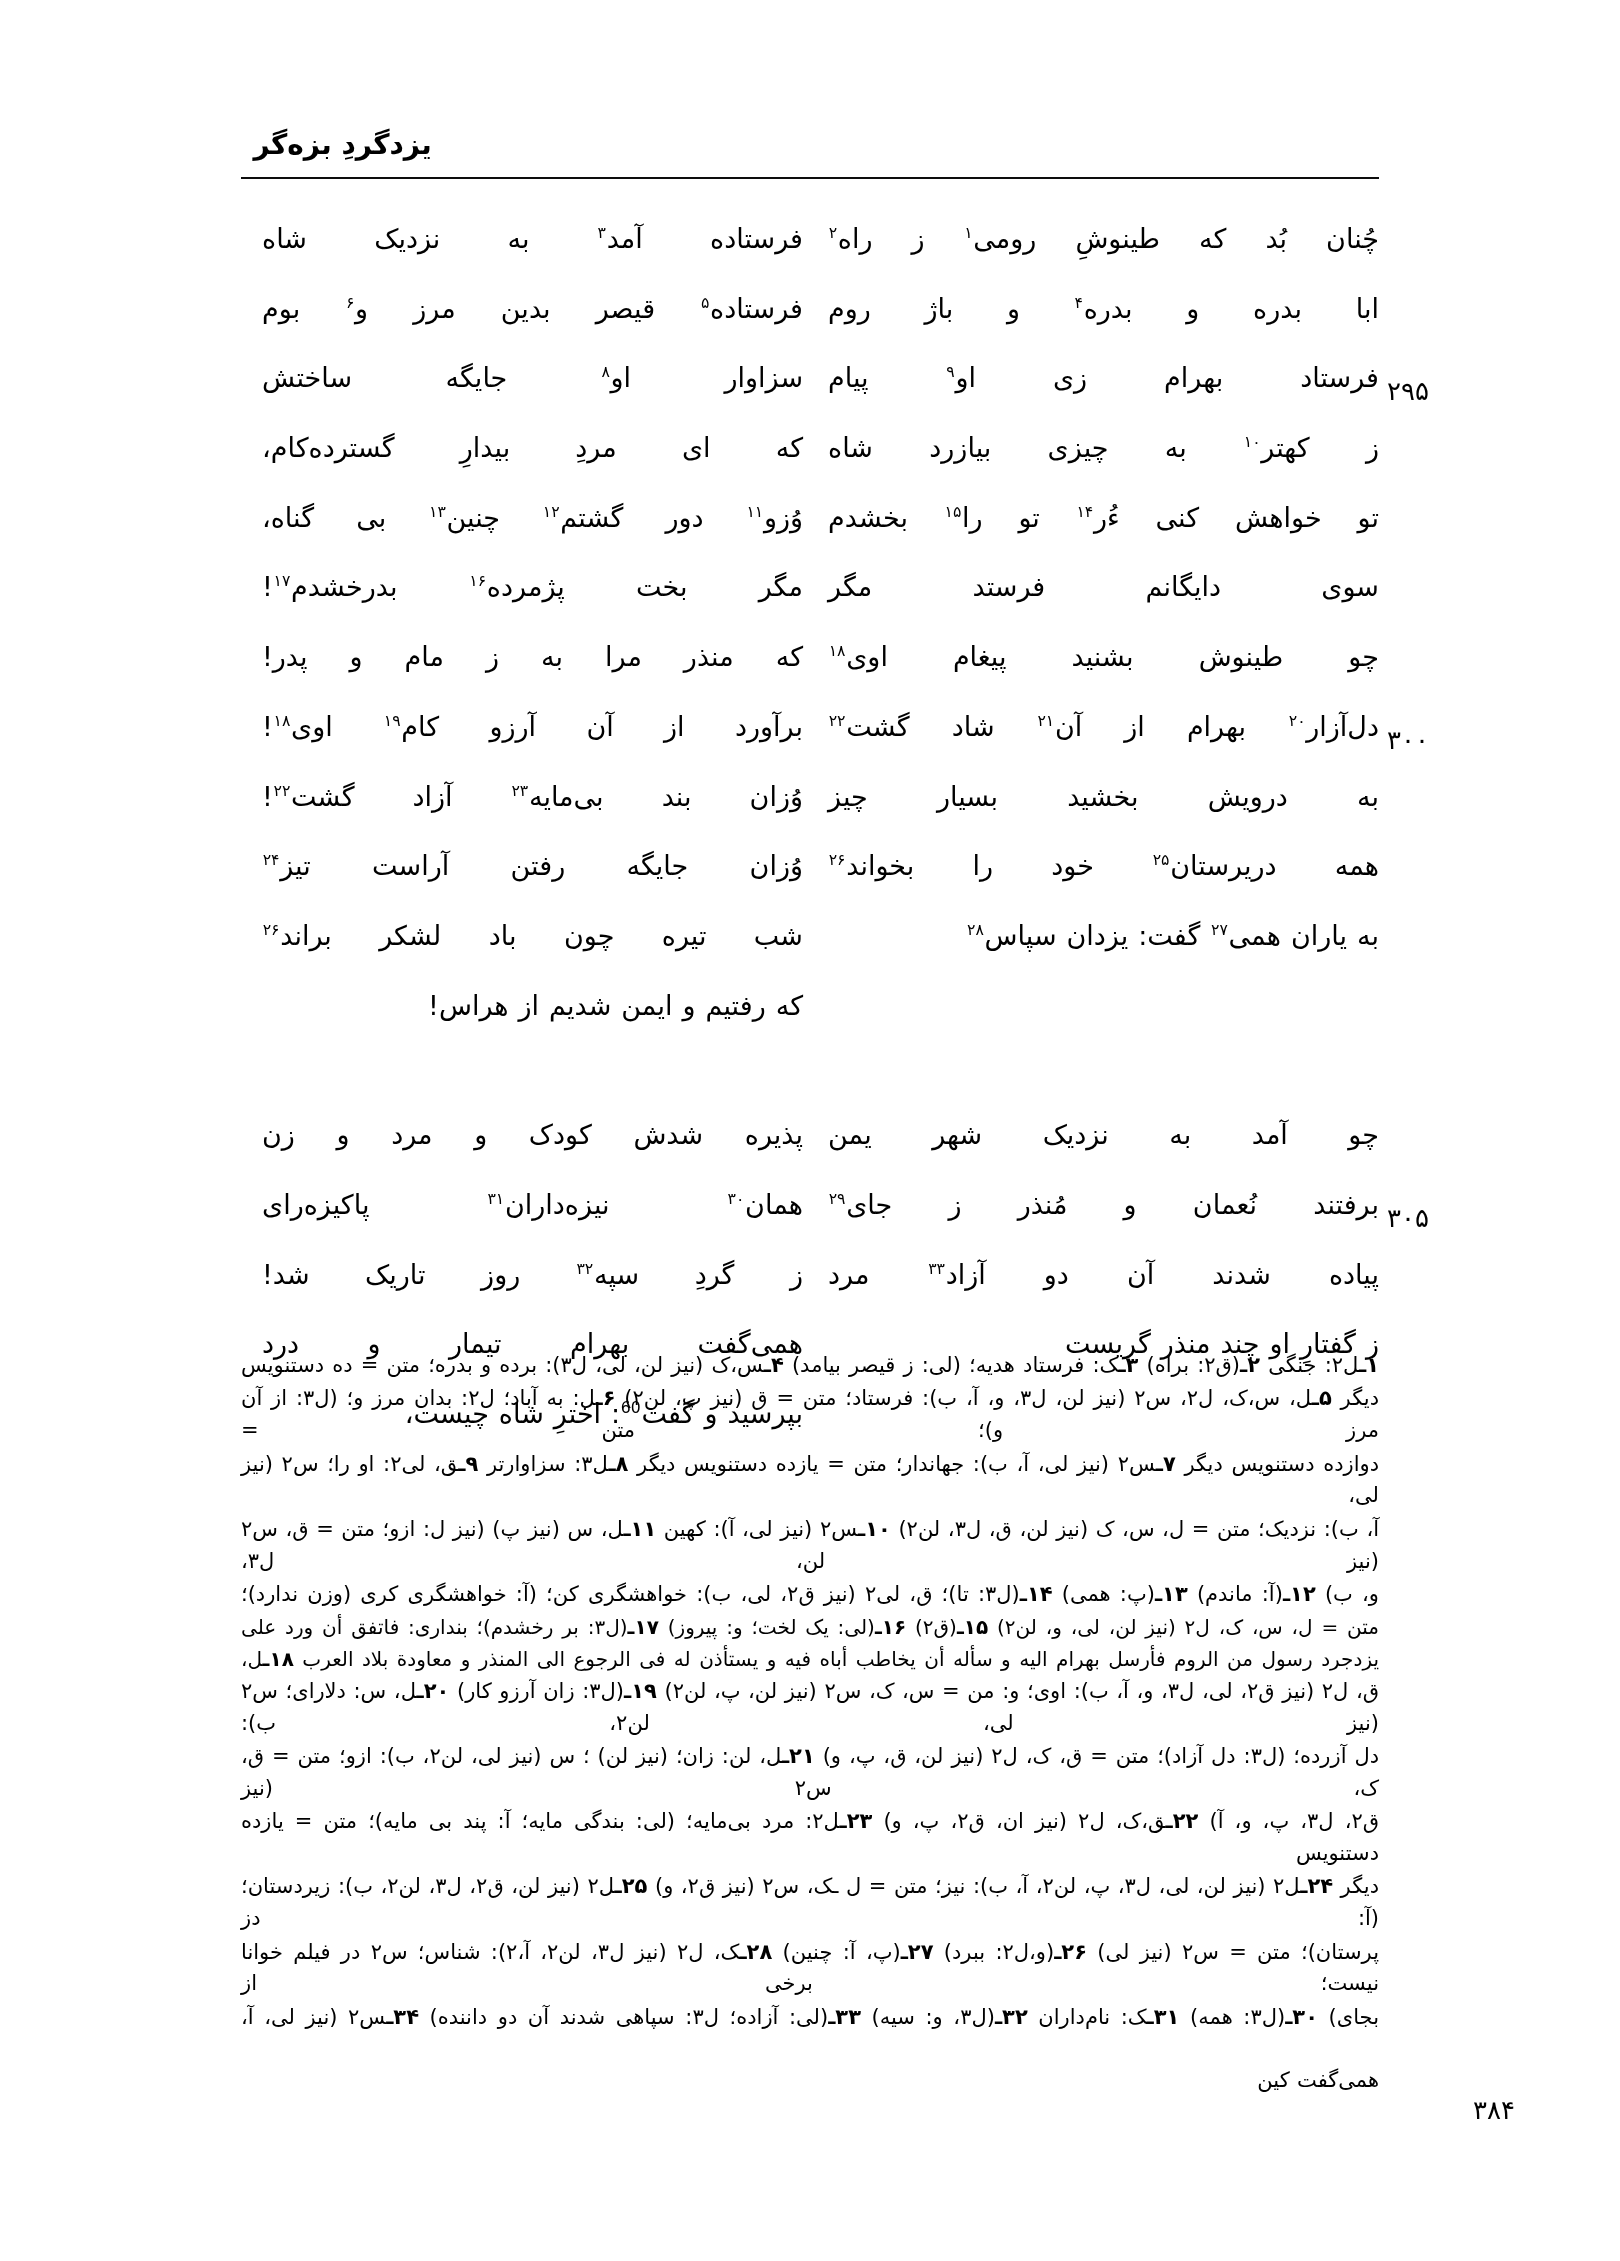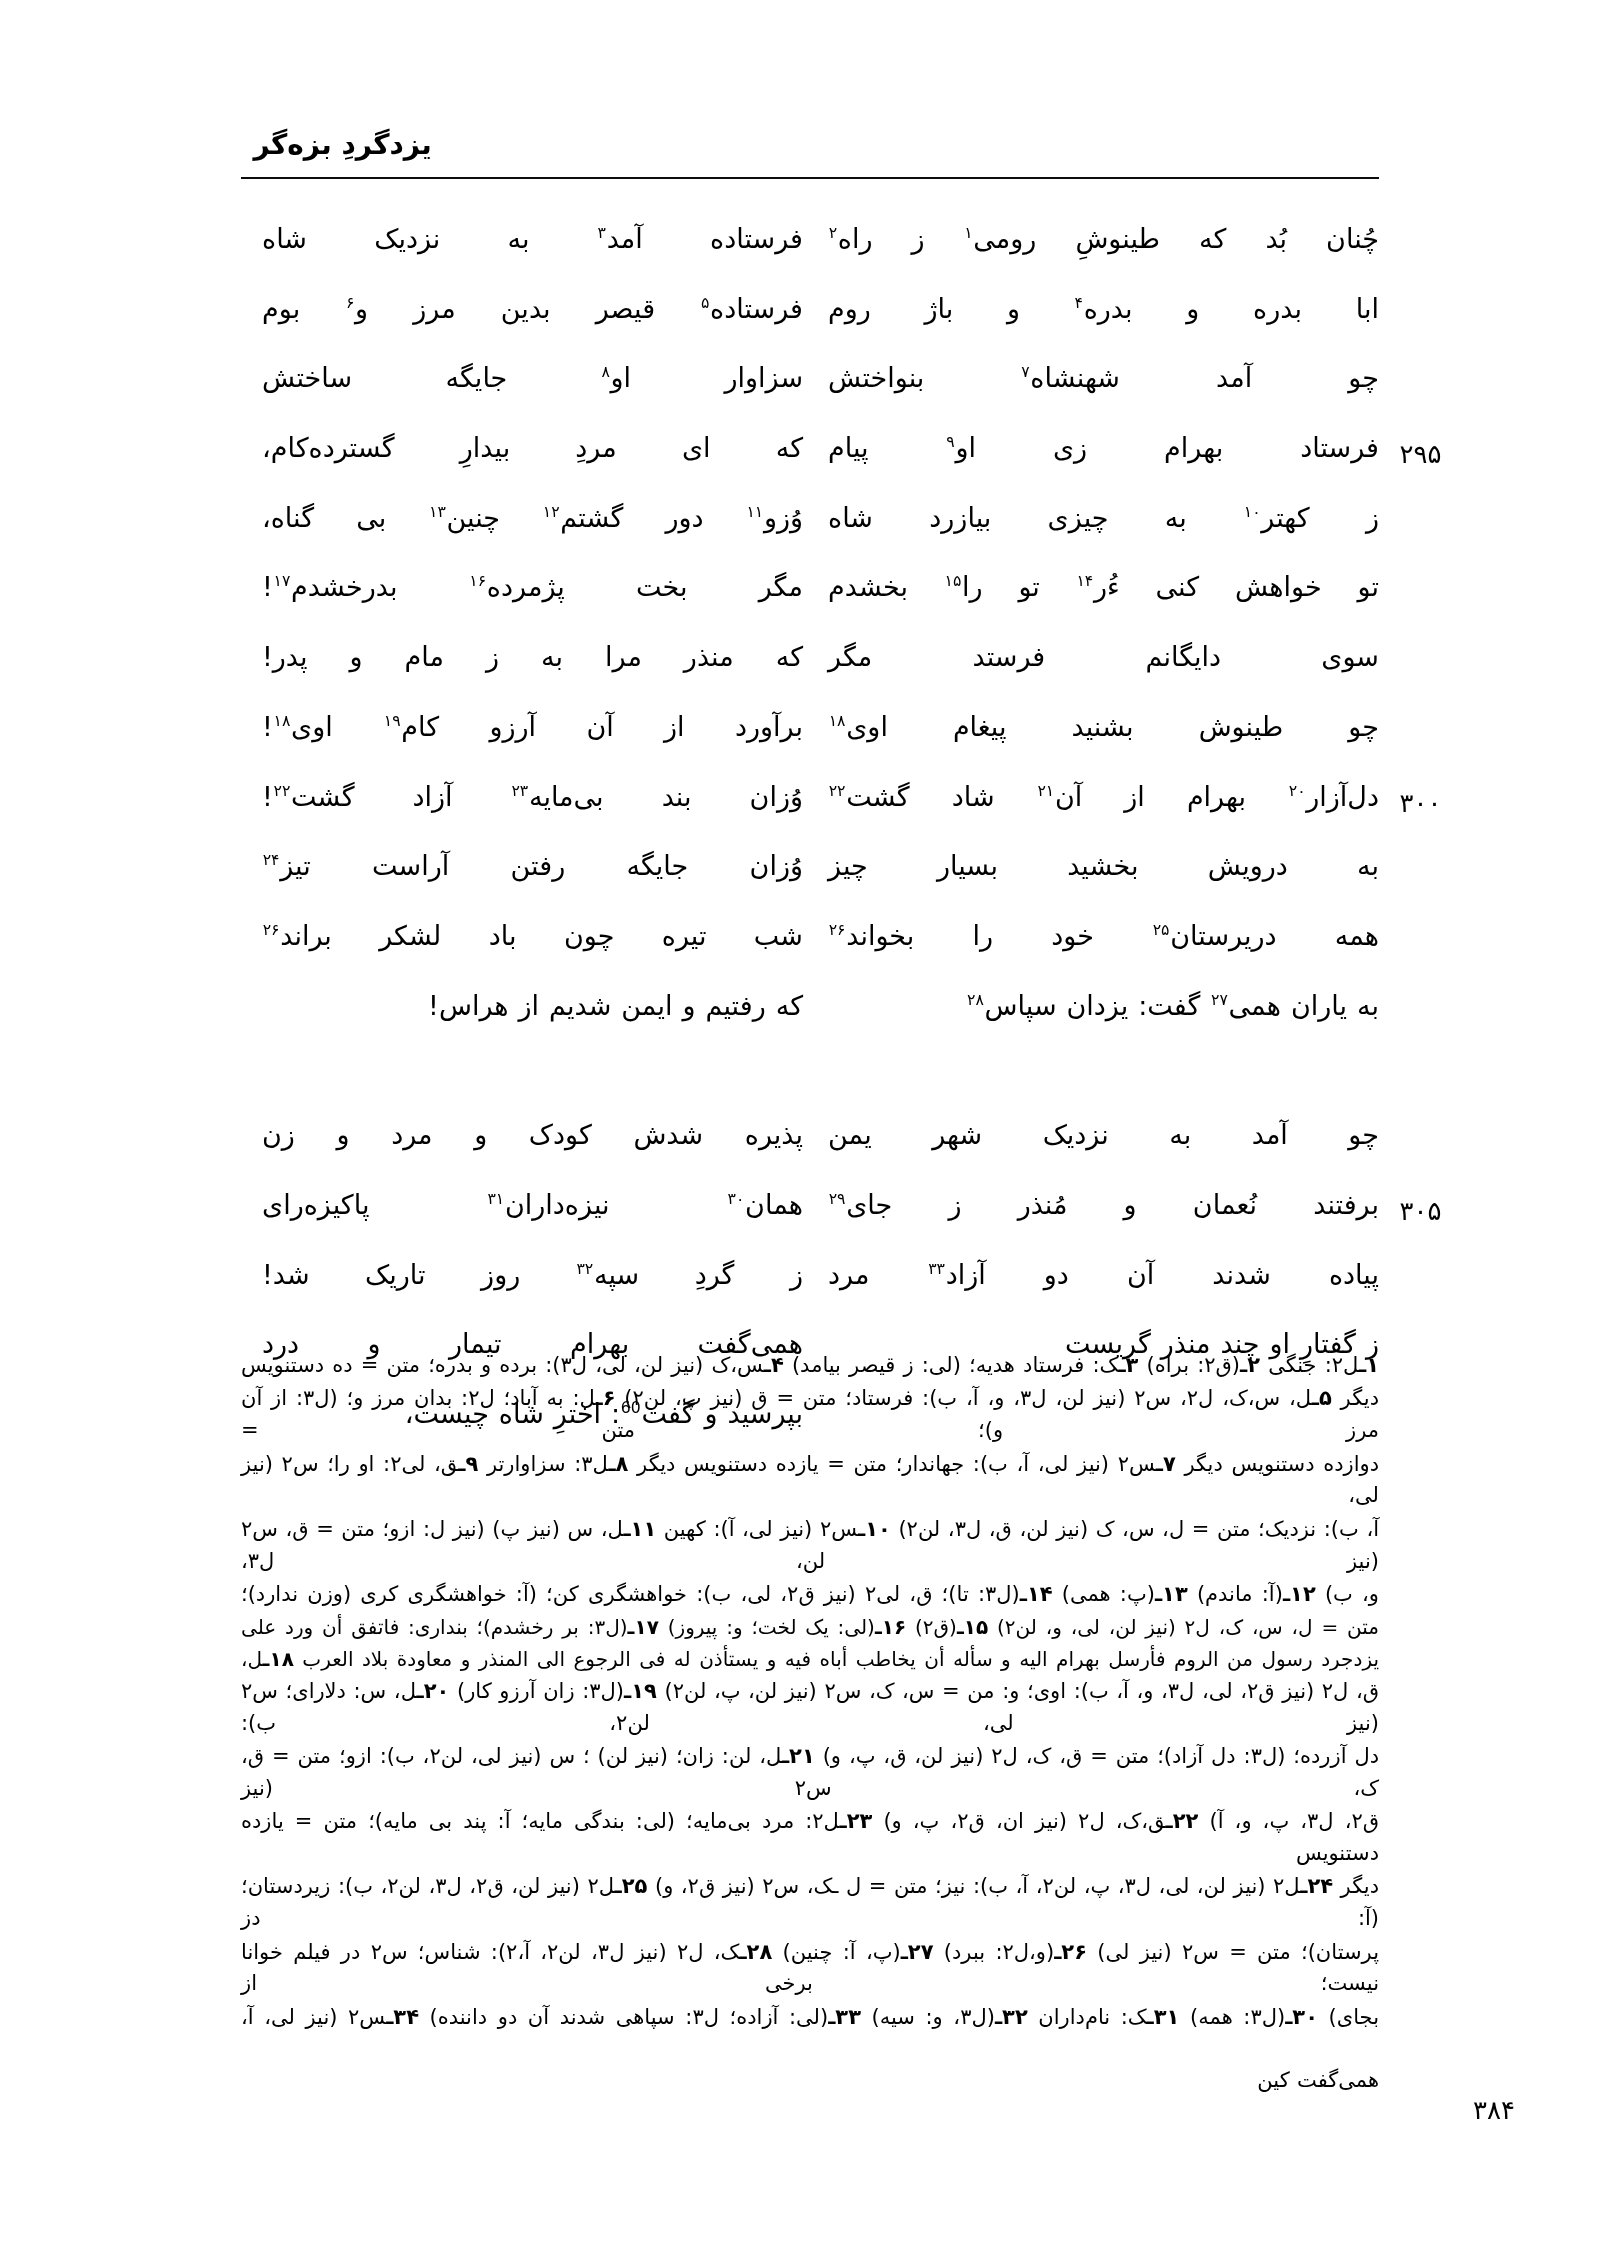--- a/index.html
+++ b/index.html
@@ -70,23 +70,23 @@
   .vline {
     position: relative;
     display: flex;
     align-items: flex-start;
     min-height: 60px;
     margin-bottom: 9.7px;
   }
   .vnum {
     position: absolute;
     right: -75px;
-    top: 10px;
+    top: 17px;
     width: 67px;
-    text-align: center;
+    text-align: left;
     font-size: 26px;
     font-weight: normal;
     letter-spacing: 0.7px;
   }
   .hemi {
     font-size: 27px;
     line-height: 1.42;
     width: 100%;
     text-align: justify;
     text-align-last: justify;
@@ -150,23 +150,20 @@
 
   <div class="verse-area">
 
     <div class="stanza">
       <div class="hemi-col right" id="s1r">
           <div class="vline">
             <span class="hemi">چُنان بُد که طینوشِ رومی<sup>۱</sup> ز راه<sup>۲</sup></span>
           </div>
           <div class="vline">
             <span class="hemi">ابا بدره و بدره<sup>۴</sup> و باژ روم</span>
-          </div>
-          <div class="vline">
-            <span class="hemi">چو آمد شهنشاه<sup>۷</sup> بنواختش</span>
           </div>
           <div class="vline">
             <span class="vnum">۲۹۵</span>
             <span class="hemi">فرستاد بهرام زی او<sup>۹</sup> پیام</span>
           </div>
           <div class="vline">
             <span class="hemi">ز کهتر<sup>۱۰</sup> به چیزی بیازرد شاه</span>
           </div>
           <div class="vline">
             <span class="hemi">تو خواهش کنی ءُر<sup>۱۴</sup> تو را<sup>۱۵</sup> بخشدم</span>

